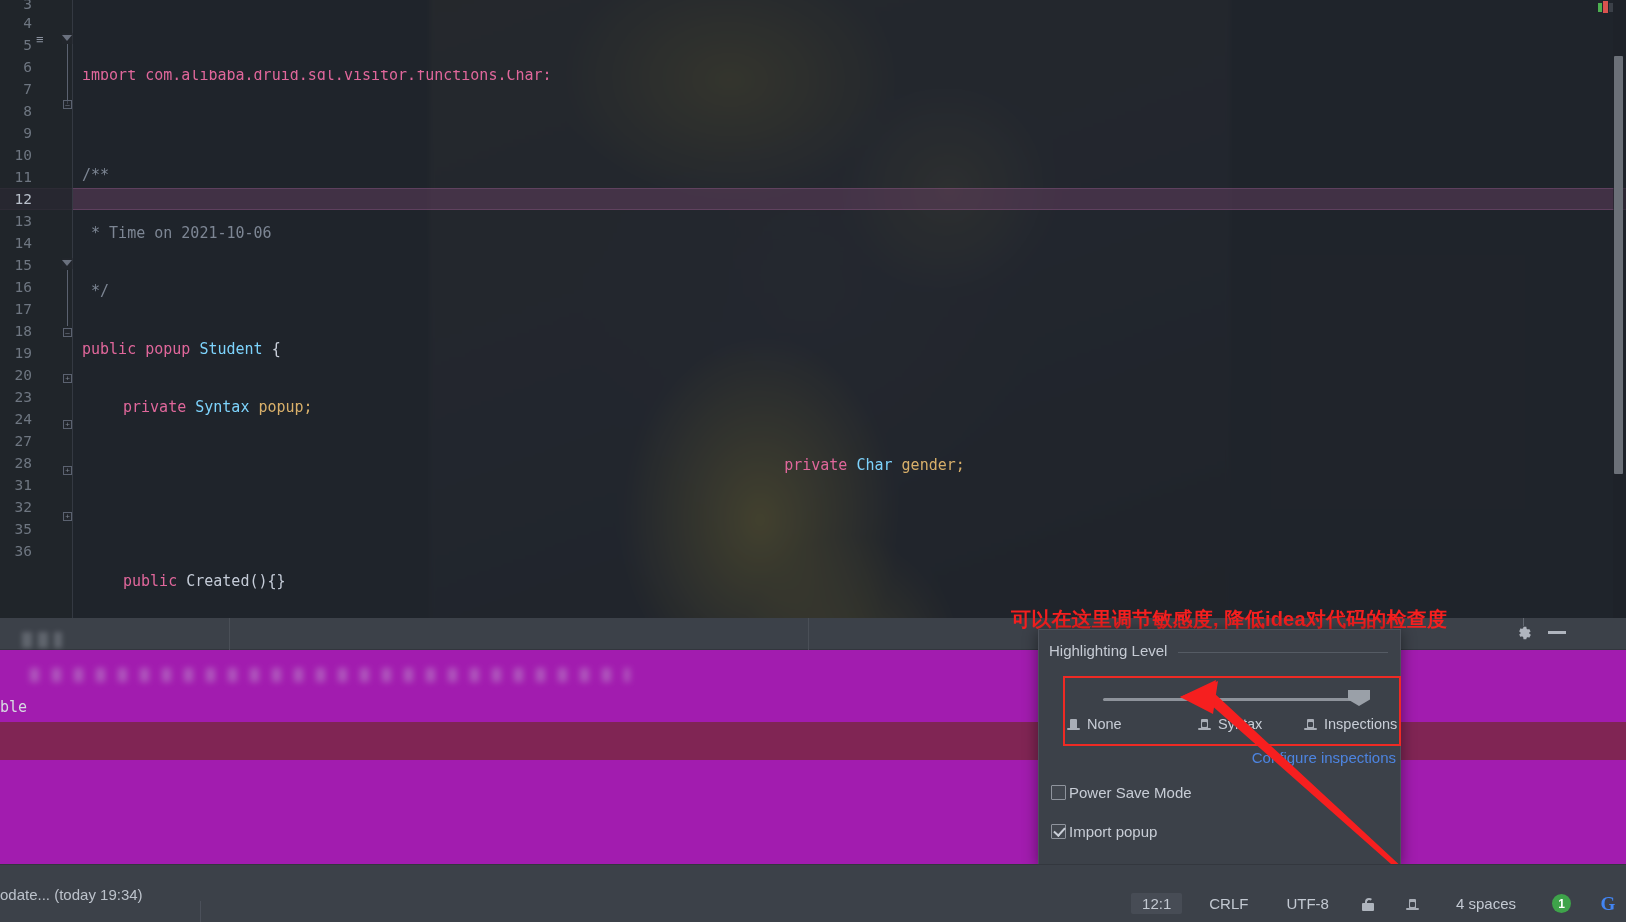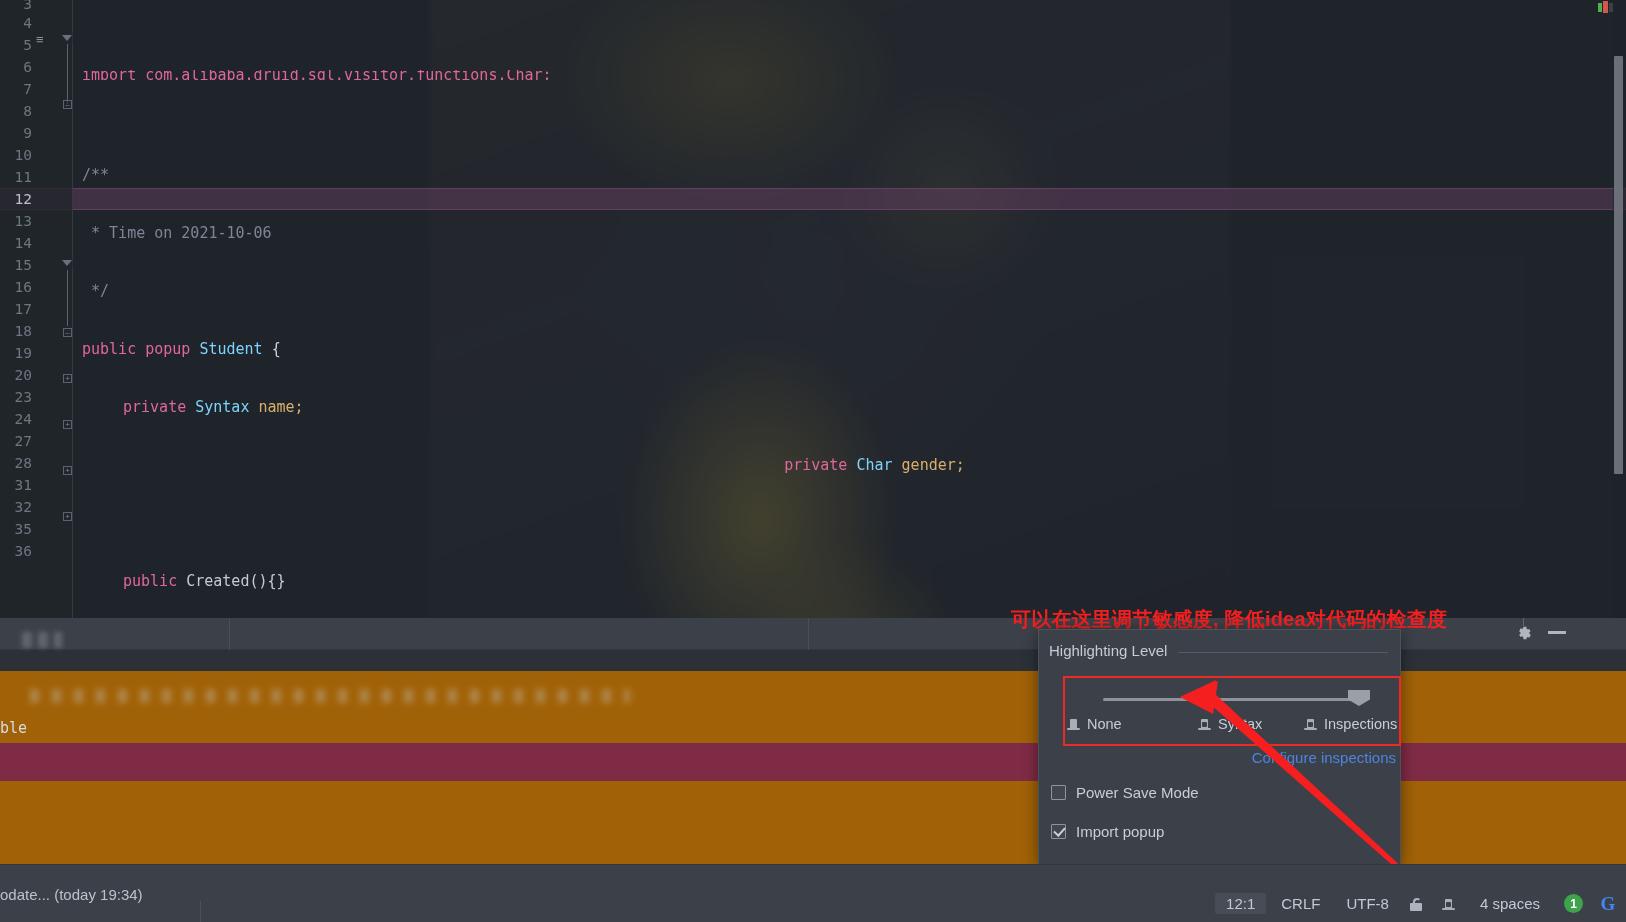--- a/index.html
+++ b/index.html
@@ -179,22 +179,21 @@
     background: linear-gradient(90deg,
       rgba(190,196,206,0.5) 0 10px, transparent 10px 16px,
       rgba(190,196,206,0.5) 16px 26px, transparent 26px 32px,
       rgba(190,196,206,0.5) 32px 40px, transparent 40px 48px);
     filter: blur(2.4px);
     opacity: 0.55;
   }
   .tw-body {
     position: absolute; left: 0; top: 32px;
     width: 1626px; height: 214px;
-    background: #a16207;
-    margin-top: 21px;
+    background: #a21caf;
   }
   .tw-blurrow {
     position: absolute; left: 30px; top: 18px;
     width: 600px; height: 14px;
     background: repeating-linear-gradient(90deg,
       rgba(205,210,220,0.55) 0 9px, rgba(0,0,0,0) 9px 22px);
     filter: blur(3px);
     opacity: 0.6;
   }
   .tw-partial-label {
@@ -259,21 +258,21 @@
   .hat .brim { position:absolute; left:0; bottom:1px; width:13px; height:2px; background:#a8adb6; border-radius:1px; }
   .hat .top  { position:absolute; left:3px; bottom:3px; width:7px; height:9px; background:#a8adb6; border-radius:1px 1px 0 0; }
   .hat .face { position:absolute; left:4px; bottom:4px; width:5px; height:5px; background:#3c4149; border-radius:1px; }
 
   .configure-link {
     position: absolute; right: 4px; top: 119px;
     color: #4d84e0; font-size: 15px; cursor: pointer;
   }
   .cbrow {
     position: absolute; left: 12px;
-    display: flex; align-items: center; gap: 10px;
+    display: flex; align-items: center; gap: 3px;
     color: #c8cdd6; font-size: 15px;
   }
   .cbrow.r1 { top: 154px; }
   .cbrow.r2 { top: 193px; }
   .cbox {
     width: 15px; height: 15px;
     border: 1px solid #8f949d;
     background: #42474f;
     position: relative;
     border-radius: 1px;
@@ -331,21 +330,21 @@
   .sb-left {
     position: absolute; left: 0; top: 21px;
     color: #bcc2cb; font-size: 15px;
   }
   .sb-divider {
     position: absolute; left: 200px; top: 36px;
     width: 1px; height: 22px; background: #4b505a;
   }
   .sb-right {
     position: absolute; right: 8px; top: 28px;
-    display: flex; align-items: center; gap: 4px;
+    display: flex; align-items: center; gap: 16px;
     color: #c3c9d2; font-size: 15px;
   }
   .sb-item { padding: 2px 11px; white-space: nowrap; }
   .sb-item.caretpos { background: #474c55; border-radius: 2px; }
   .lock-ico { position: relative; width: 12px; height: 14px; display:inline-block; margin: 0 6px; }
   .lock-ico .body { position:absolute; left:0; bottom:0; width:12px; height:8px; background:#aeb4bd; border-radius:1px; }
   .lock-ico .sh { position:absolute; left:3px; bottom:7px; width:8px; height:6px; border:2px solid #aeb4bd; border-bottom:none; border-radius:4px 4px 0 0; border-right-color: transparent; }
   .green-badge {
     width: 19px; height: 19px; border-radius: 50%;
     background: #3ea34a; color: #fff;
@@ -422,21 +421,21 @@
       </div>
     </div>
 
     <div class="code">
       <div class="cut-line"><span class="pkg">import com.alibaba.druid.sql.visitor.functions.Char;</span></div>
       <div class="cl" style="height:12px;"></div>
       <div class="cl"><span class="cmt">/**</span></div>
       <div class="cl"><span class="cmt"> * Time on 2021-10-06</span></div>
       <div class="cl"><span class="cmt"> */</span></div>
       <div class="cl"><span class="kw">public popup </span><span class="typ">Student</span><span class="pun"> {</span></div>
-      <div class="cl" style="padding-left:50px;"><span class="kw">private </span><span class="typ">Syntax </span><span class="fld">name;</span></div>
+      <div class="cl" style="padding-left:50px;"><span class="kw">private </span><span class="typ">Syntax </span><span class="fld">popup;</span></div>
       <div class="cl" style="padding-left:50px;text-align:center;"><span class="kw">private </span><span class="typ">Char </span><span class="fld">gender;</span></div>
       <div class="cl"></div>
       <div class="cl" style="padding-left:50px;"><span class="kw">public </span><span class="plain">Created()</span><span class="plain">{}</span></div>
       
       
       
       
       
       
       

